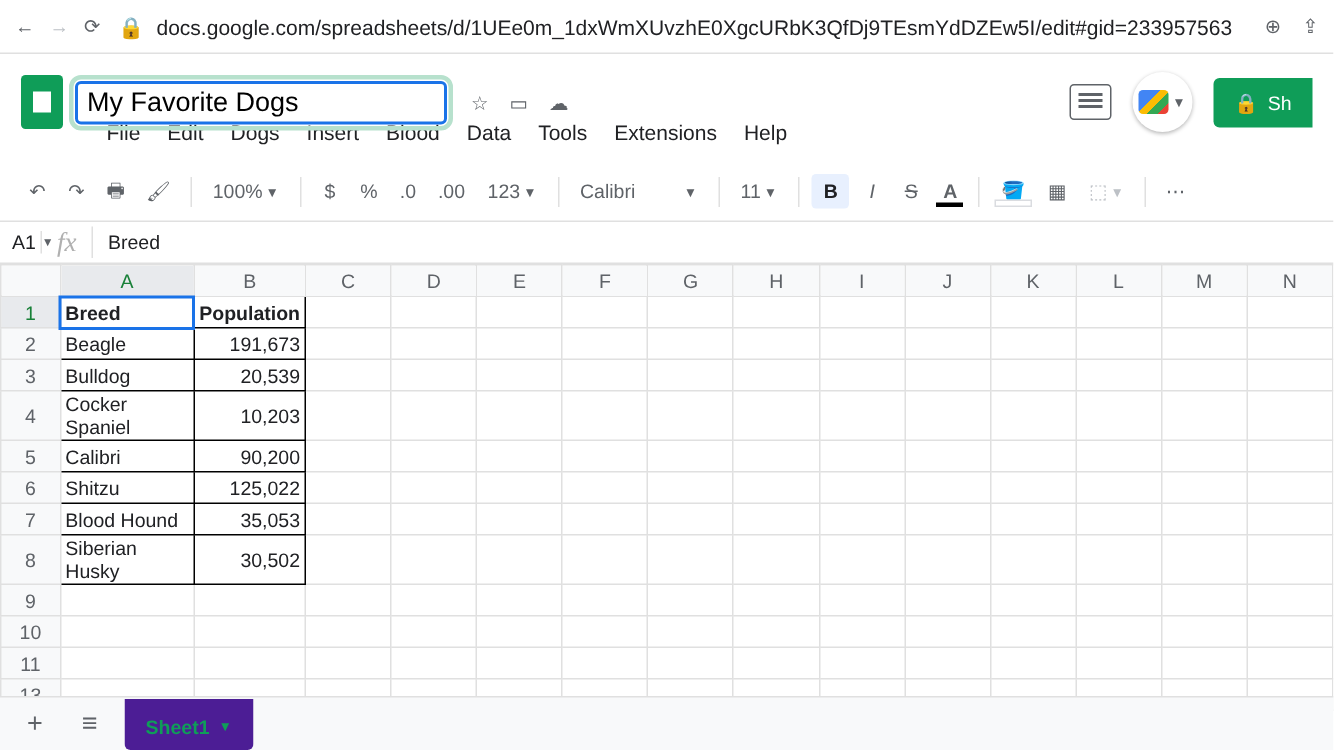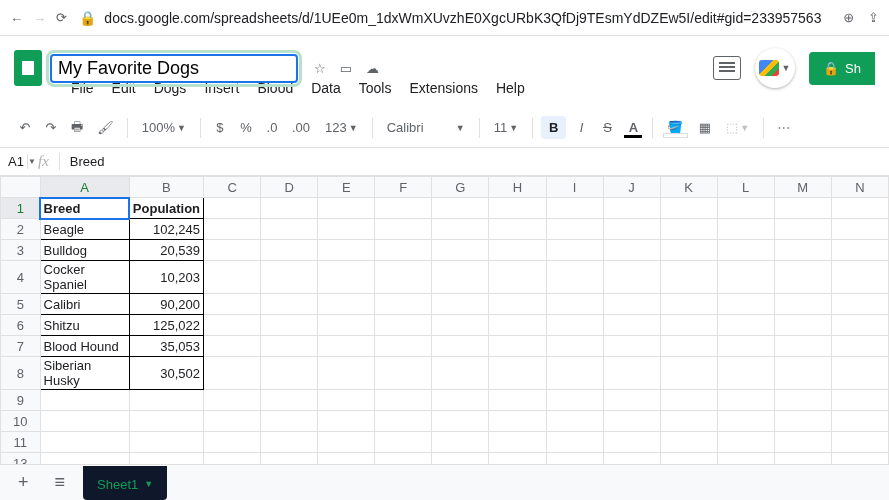--- a/index.html
+++ b/index.html
@@ -42,21 +42,21 @@
   .bold-btn { font-weight: bold; color: #202124; background: #e8f0fe; border-radius: 3px; padding: 4px 8px; }
   .text-color-btn { position: relative; font-weight:bold; padding: 2px 6px;}
   .text-color-btn::after{content:""; position:absolute; bottom:-1px; left:2px; right:2px; height:3px; background:#000;}
   .fill-color-btn { position: relative; padding: 2px 6px;}
   .fill-color-btn::after{content:""; position:absolute; bottom:-1px; left:2px; right:2px; height:3px; background:#fff; border:1px solid #dadce0;}
   
   
   .fx-bar { display: flex; align-items: center; border-bottom: 1px solid #e0e0e0; height: 28px; }
   .name-box { width: 28px; padding: 0 8px; border-right: 1px solid #e0e0e0; display:flex; align-items:center; gap:4px; font-size:13px;}
   .name-box .caret{font-size:8px;color:#5f6368;}
-  .fx-label { padding: 0 10px; font-style: italic; color: #b0b0b0; font-family: serif; font-size:15px; border-right: 1px solid #e0e0e0; }
+  .fx-label { padding: 0 10px; font-style: italic; color: #b0b0b0; font-family: serif; font-size:18px; border-right: 1px solid #e0e0e0; }
   .fx-input { flex: 1; padding: 0 10px; font-size: 13px; }
   
   
   .grid-wrap { position: relative; overflow: auto; height: 300px; }
   .grid { border-collapse: collapse; table-layout: fixed; }
   .grid th, .grid td { border: 1px solid #e0e0e0; height: 21px; font-size: 13px; }
   .grid thead th { background: #f8f9fa; color: #5f6368; font-weight: normal; text-align: center; position: sticky; top: 0; }
   .grid thead th.corner { width: 40px; }
   .grid thead th.col { width: 58px; }
   .grid tbody th { background: #f8f9fa; color: #5f6368; font-weight: normal; text-align: center; width: 40px; }
@@ -69,21 +69,21 @@
   .data-td { border:1px solid #000 !important; }
   .num { text-align: right; }
   
   
   .hscroll { height: 12px; background: #f1f3f4; margin: 0 0 0 40px; border-radius: 6px; width: 820px; }
   .hscroll-thumb { width:780px; height:12px; background:#dadce0; border-radius:6px; margin-left:2px;}
   
   
   .sheet-tabs { position: absolute; bottom: 0; left: 0; right: 0; height: 36px; border-top: 1px solid #e0e0e0; display: flex; align-items: center; padding: 0 10px; gap: 10px; background:#f8f9fa;}
   .tab-btn { color: #5f6368; padding: 4px 8px; cursor: pointer; font-size: 18px; }
-  .sheet-tab { background: #0f172a; padding: 8px 14px; border-top: 3px solid transparent; color: #0f9d58; font-weight: 400; display:flex; align-items:center; gap:6px; border-radius: 0 0 4px 4px;}
+  .sheet-tab { background: #4c1d95; padding: 8px 14px; border-top: 3px solid transparent; color: #0f9d58; font-weight: 700; display:flex; align-items:center; gap:6px; border-radius: 0 0 4px 4px;}
 </style>
 </head>
 <body>
 
 <div class="browser-bar">
   <div class="nav-arrows">
     <span class="nav-arrow">←</span>
     <span class="nav-arrow" style="color:#bdc1c6">→</span>
     <span class="nav-arrow">⟳</span>
   </div>
@@ -218,21 +218,21 @@
           <td></td>
           <td></td>
           <td></td>
           <td></td>
           <td></td>
           <td></td>
         </tr>
         <tr>
           <th>2</th>
           <td class="col-A data-td">Beagle</td>
-          <td class="col-B data-td num">102,245</td>
+          <td class="col-B data-td num">191,673</td>
           <td></td>
           <td></td>
           <td></td>
           <td></td>
           <td></td>
           <td></td>
           <td></td>
           <td></td>
           <td></td>
           <td></td>

